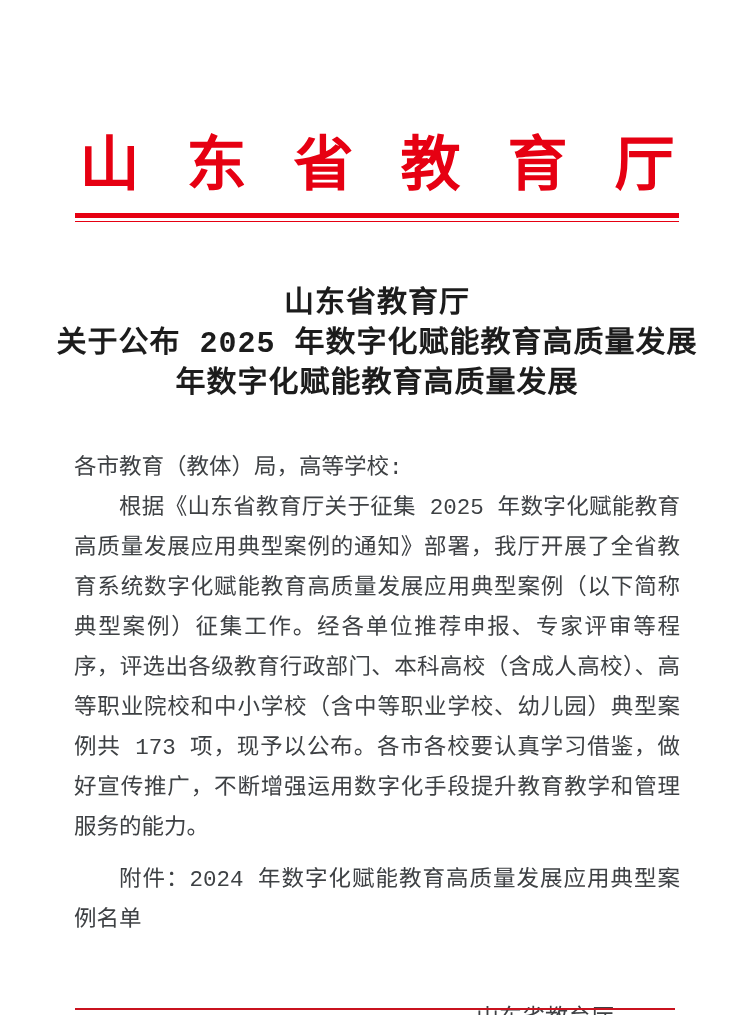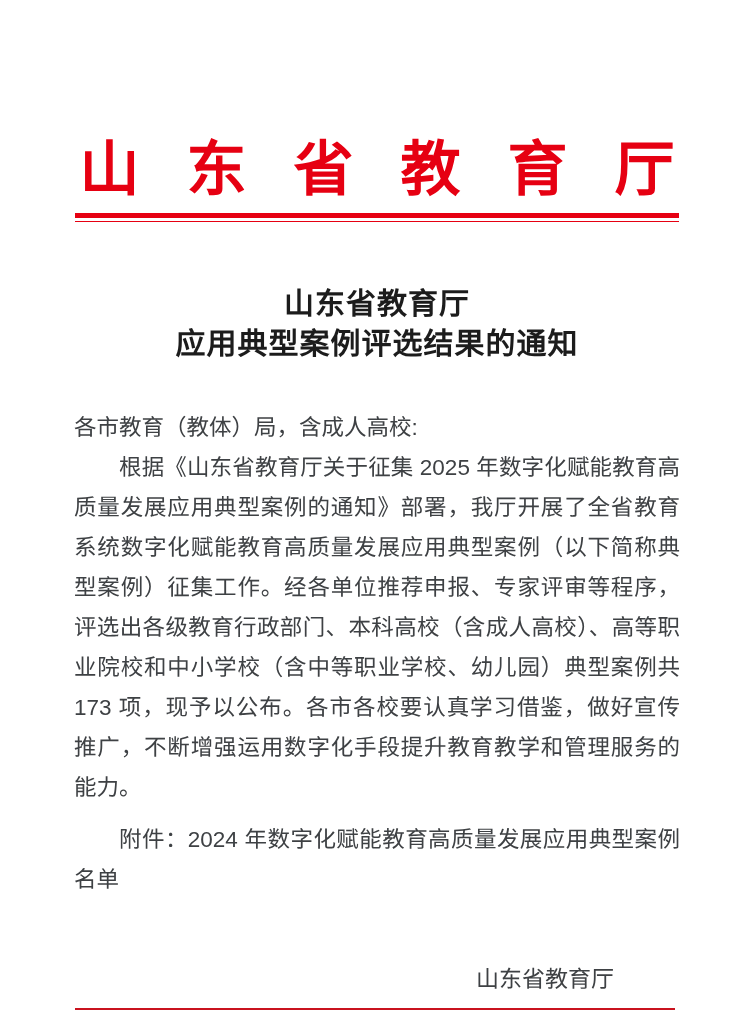--- a/index.html
+++ b/index.html
@@ -7,21 +7,21 @@
     padding: 0;
     background: #ffffff;
   }
   .page {
     position: relative;
     width: 754px;
     height: 1015px;
     margin: 0 auto;
     background: #ffffff;
     overflow: hidden;
-    font-family: Liberation Sans, sans-serif;
+    font-family: Liberation Mono, monospace;
   }
   
   .letterhead {
     margin-top: 138px;
     font-size: 60px;
     line-height: 1.05;
     font-weight: bold;
     color: #e60012;
     text-align: center;
     letter-spacing: 47px;
@@ -84,25 +84,26 @@
 <body>
 
 <div class="page">
 
   <div class="letterhead">山东省教育厅</div>
 
   <div class="double-rule"></div>
 
   <div class="doc-title">
     <span class="t-line">山东省教育厅</span>
-    <span class="t-line">应用典型案例评选结果的通知</span>
+    <span class="t-line">关于公布 2025 年数字化赋能教育高质量发展</span>
+    <span class="t-line">年数字化赋能教育高质量发展</span>
   </div>
 
   <div class="body-block">
-    <p class="salutation">各市教育（教体）局，含成人高校:</p>
+    <p class="salutation">各市教育（教体）局，高等学校:</p>
     <p class="para">根据《山东省教育厅关于征集 2025 年数字化赋能教育高质量发展应用典型案例的通知》部署，我厅开展了全省教育系统数字化赋能教育高质量发展应用典型案例（以下简称典型案例）征集工作。经各单位推荐申报、专家评审等程序，评选出各级教育行政部门、本科高校（含成人高校）、高等职业院校和中小学校（含中等职业学校、幼儿园）典型案例共 173 项，现予以公布。各市各校要认真学习借鉴，做好宣传推广，不断增强运用数字化手段提升教育教学和管理服务的能力。</p>
     <p class="attachment">附件：2024 年数字化赋能教育高质量发展应用典型案例名单</p>
   </div>
 
   <div class="signature">
     <span class="sig-line">山东省教育厅</span>
 
   </div>
 
   <div class="footer-rule"></div>

